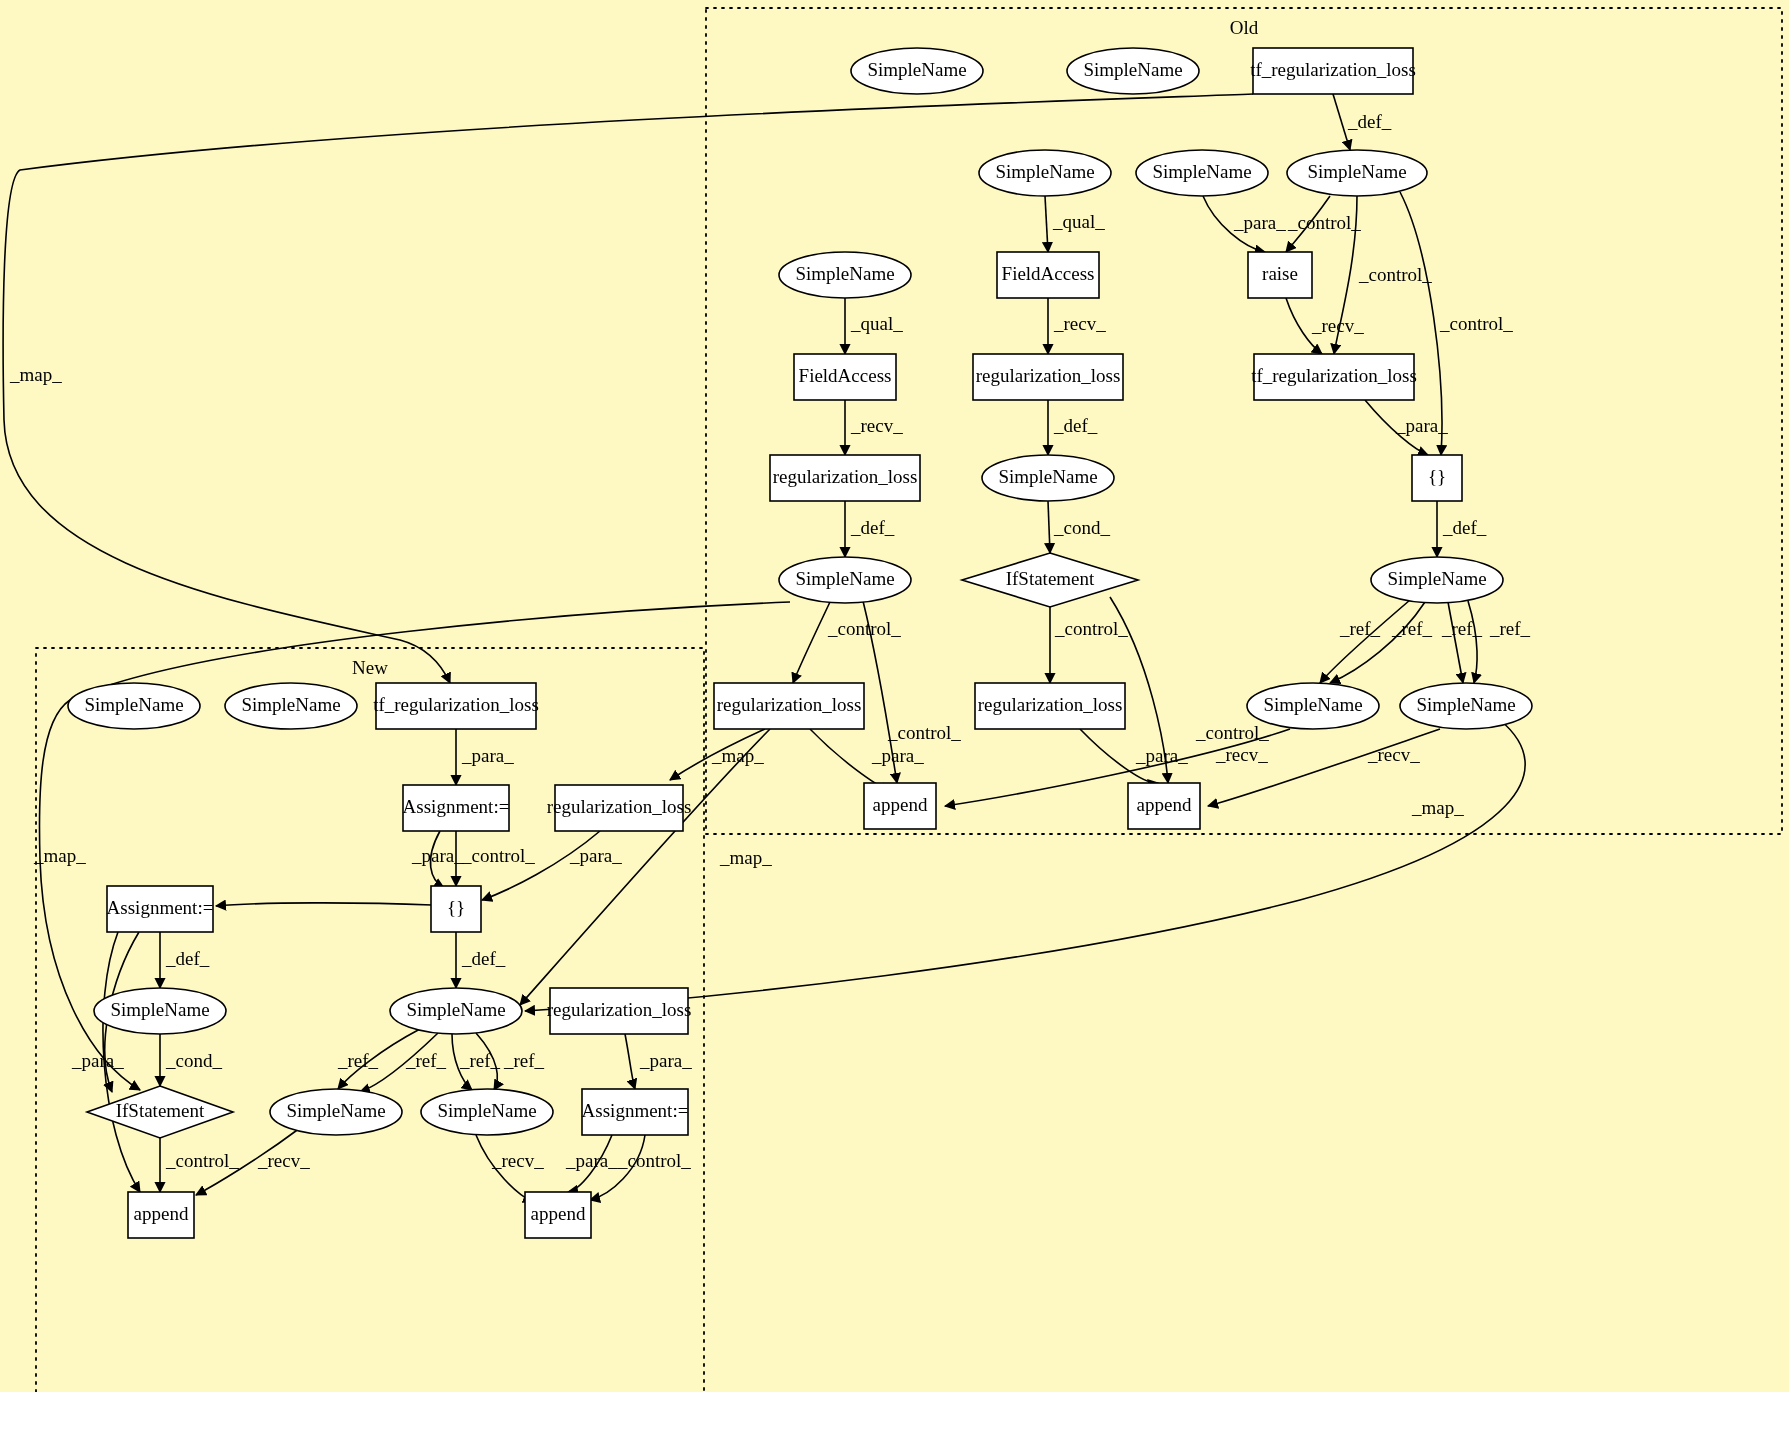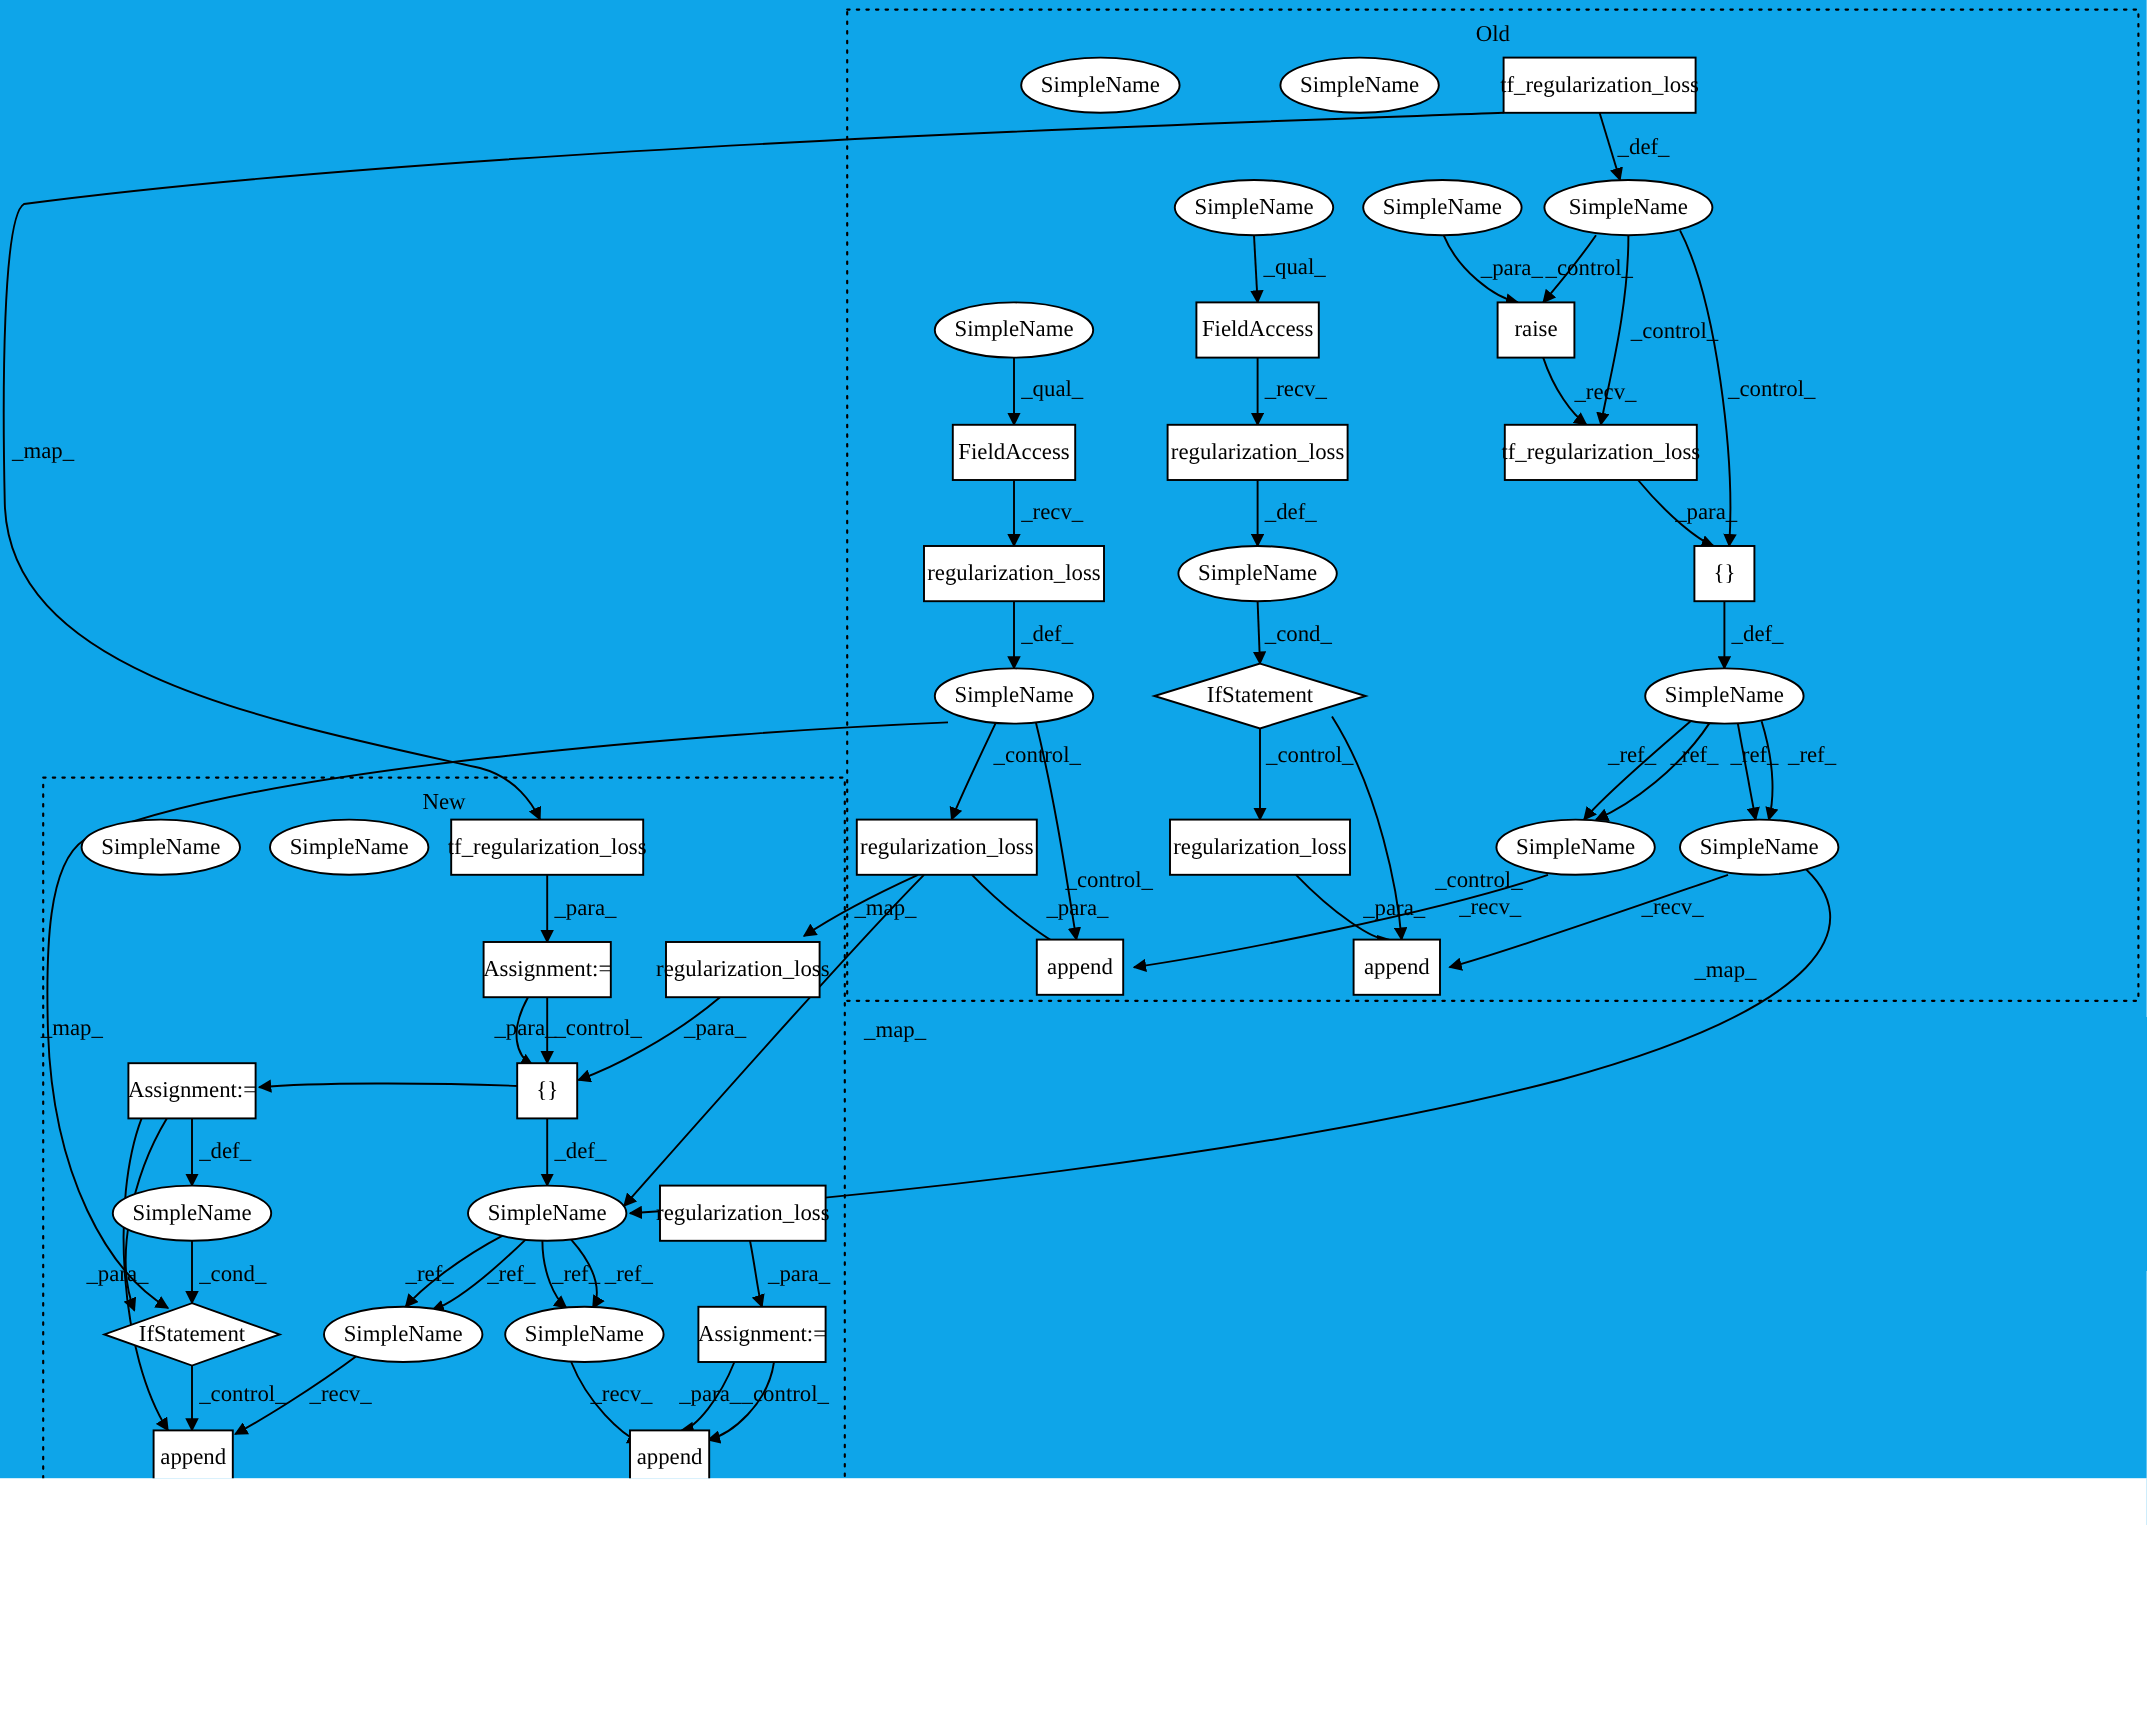--- a/index.html
+++ b/index.html
@@ -3,22 +3,22 @@
 <meta charset="utf-8">
 <style>
   html, body {
     margin: 0;
     padding: 0;
     background: #ffffff;
   }
   #canvas-wrap {
     position: relative;
     width: 1789px;
-    height: 1232px;
-    background: #0ea5e9;
+    height: 1392px;
+    background: #fef9c3;
     overflow: hidden;
     text-align: right;
   }
   svg.graph {
     display: block;
     width: 1789px;
     height: 1436px;
     font-family: "Liberation Serif", "DejaVu Serif", serif;
   }
   .node-shape {

